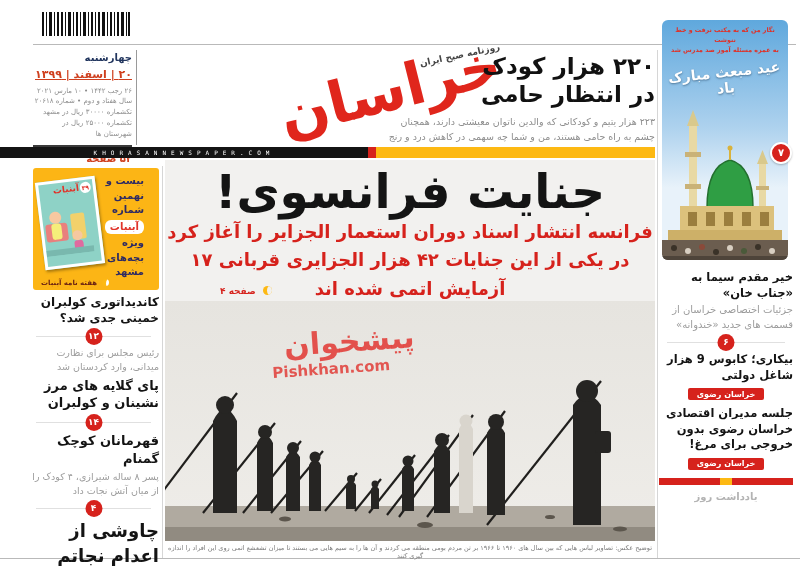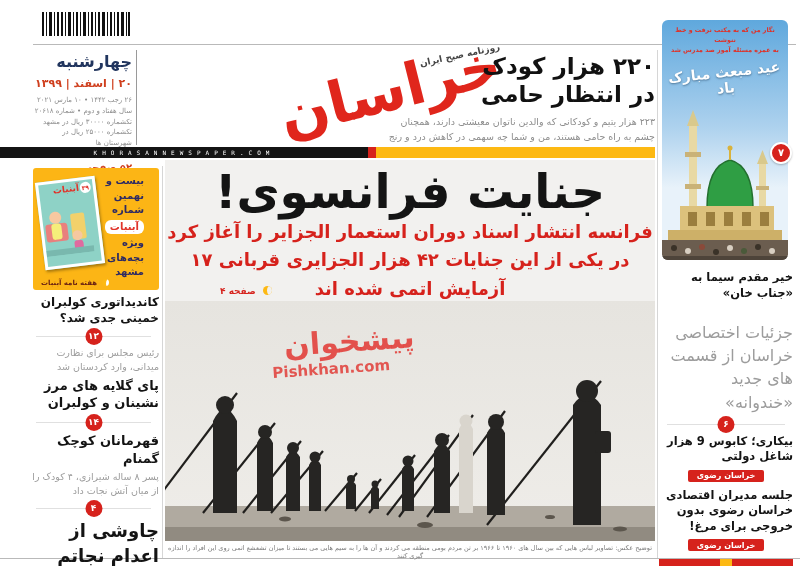--- a/index.html
+++ b/index.html
@@ -10,22 +10,22 @@
   .abs{position:absolute;}
   .rtl{direction:rtl;text-align:right;}
 
   
   .hline{background:#b9b9b9;height:1px;}
   .vline{background:#d6d6d6;width:1px;}
 
   
   #barcode{left:42px;top:12px;width:88px;height:27px;}
   #dateblock{left:33px;top:50px;width:99px;font-size:7px;color:#8c8c8c;line-height:1.55;}
-  #dateblock .weekday{font-size:16px;color:#21355e;font-weight:bold;}
-  #dateblock .dateline{font-size:11px;color:#cf3f1e;font-weight:bold;margin-bottom:3px;}
+  #dateblock .weekday{font-size:10px;color:#21355e;font-weight:bold;}
+  #dateblock .dateline{font-size:11px;color:#cf3f1e;font-weight:bold;margin-bottom:3px;text-decoration:underline;}
   #dateblock .sep{border-top:2px solid #3a3a3a;margin:5px 0 4px;}
   #dateblock .pages{font-size:10px;color:#cf3f1e;font-weight:bold;margin-bottom:8px;}
   #datecol-divider{left:136px;top:50px;height:95px;background:#9a9a9a;}
   #logoarea{left:292px;top:38px;width:215px;height:108px;}
   #logoarea .tagline{position:absolute;top:12px;right:6px;font-size:9px;color:#444;
     transform:rotate(-12deg);font-weight:bold;}
   #logoarea .logotext{position:absolute;top:18px;right:4px;font-size:58px;color:#e0261c;
     font-weight:bold;transform:rotate(-14deg);transform-origin:center;letter-spacing:-2px;}
 
   
@@ -93,21 +93,21 @@
     color:#e03026;text-align:center;line-height:1.6;}
   #poster .greet{position:absolute;top:44px;left:0;right:0;text-align:center;font-size:14px;
     font-weight:bold;color:#fff;transform:rotate(-6deg);text-shadow:0 1px 2px rgba(30,60,90,.55);}
   #poster-badge{left:770px;top:142px;width:18px;height:18px;border-radius:50%;background:#d6221c;
     color:#fff;font-size:10px;line-height:18px;text-align:center;font-weight:bold;
     border:2px solid #fff;box-shadow:0 1px 2px rgba(0,0,0,.25);}
   #rightcol{left:659px;top:262px;width:134px;}
   #rightcol .graybox{background:#eceae8;border-radius:4px;padding:6px 7px;font-size:10.5px;
     font-weight:bold;line-height:1.5;color:#222;}
   #rightcol .t{font-size:11.5px;margin-top:8px;}
-  #rightcol .s{font-size:16px;margin-top:20px;}
+  #rightcol .s{font-size:10px;margin-top:2px;}
   #redbar{height:7px;background:#d6221c;position:relative;margin:8px 0 6px;}
   #redbar .yc{position:absolute;left:50%;top:0;transform:translateX(-50%);width:12px;height:7px;
     background:#fdb913;}
   .notelabel{font-size:10px;color:#b3b3b3;font-weight:bold;text-align:center;letter-spacing:1px;}
 </style>
 </head>
 <body>
 
 <div class="abs hline" style="left:33px;top:44px;width:763px;"></div>
 <div class="abs hline" style="left:0;top:558px;width:800px;"></div>

